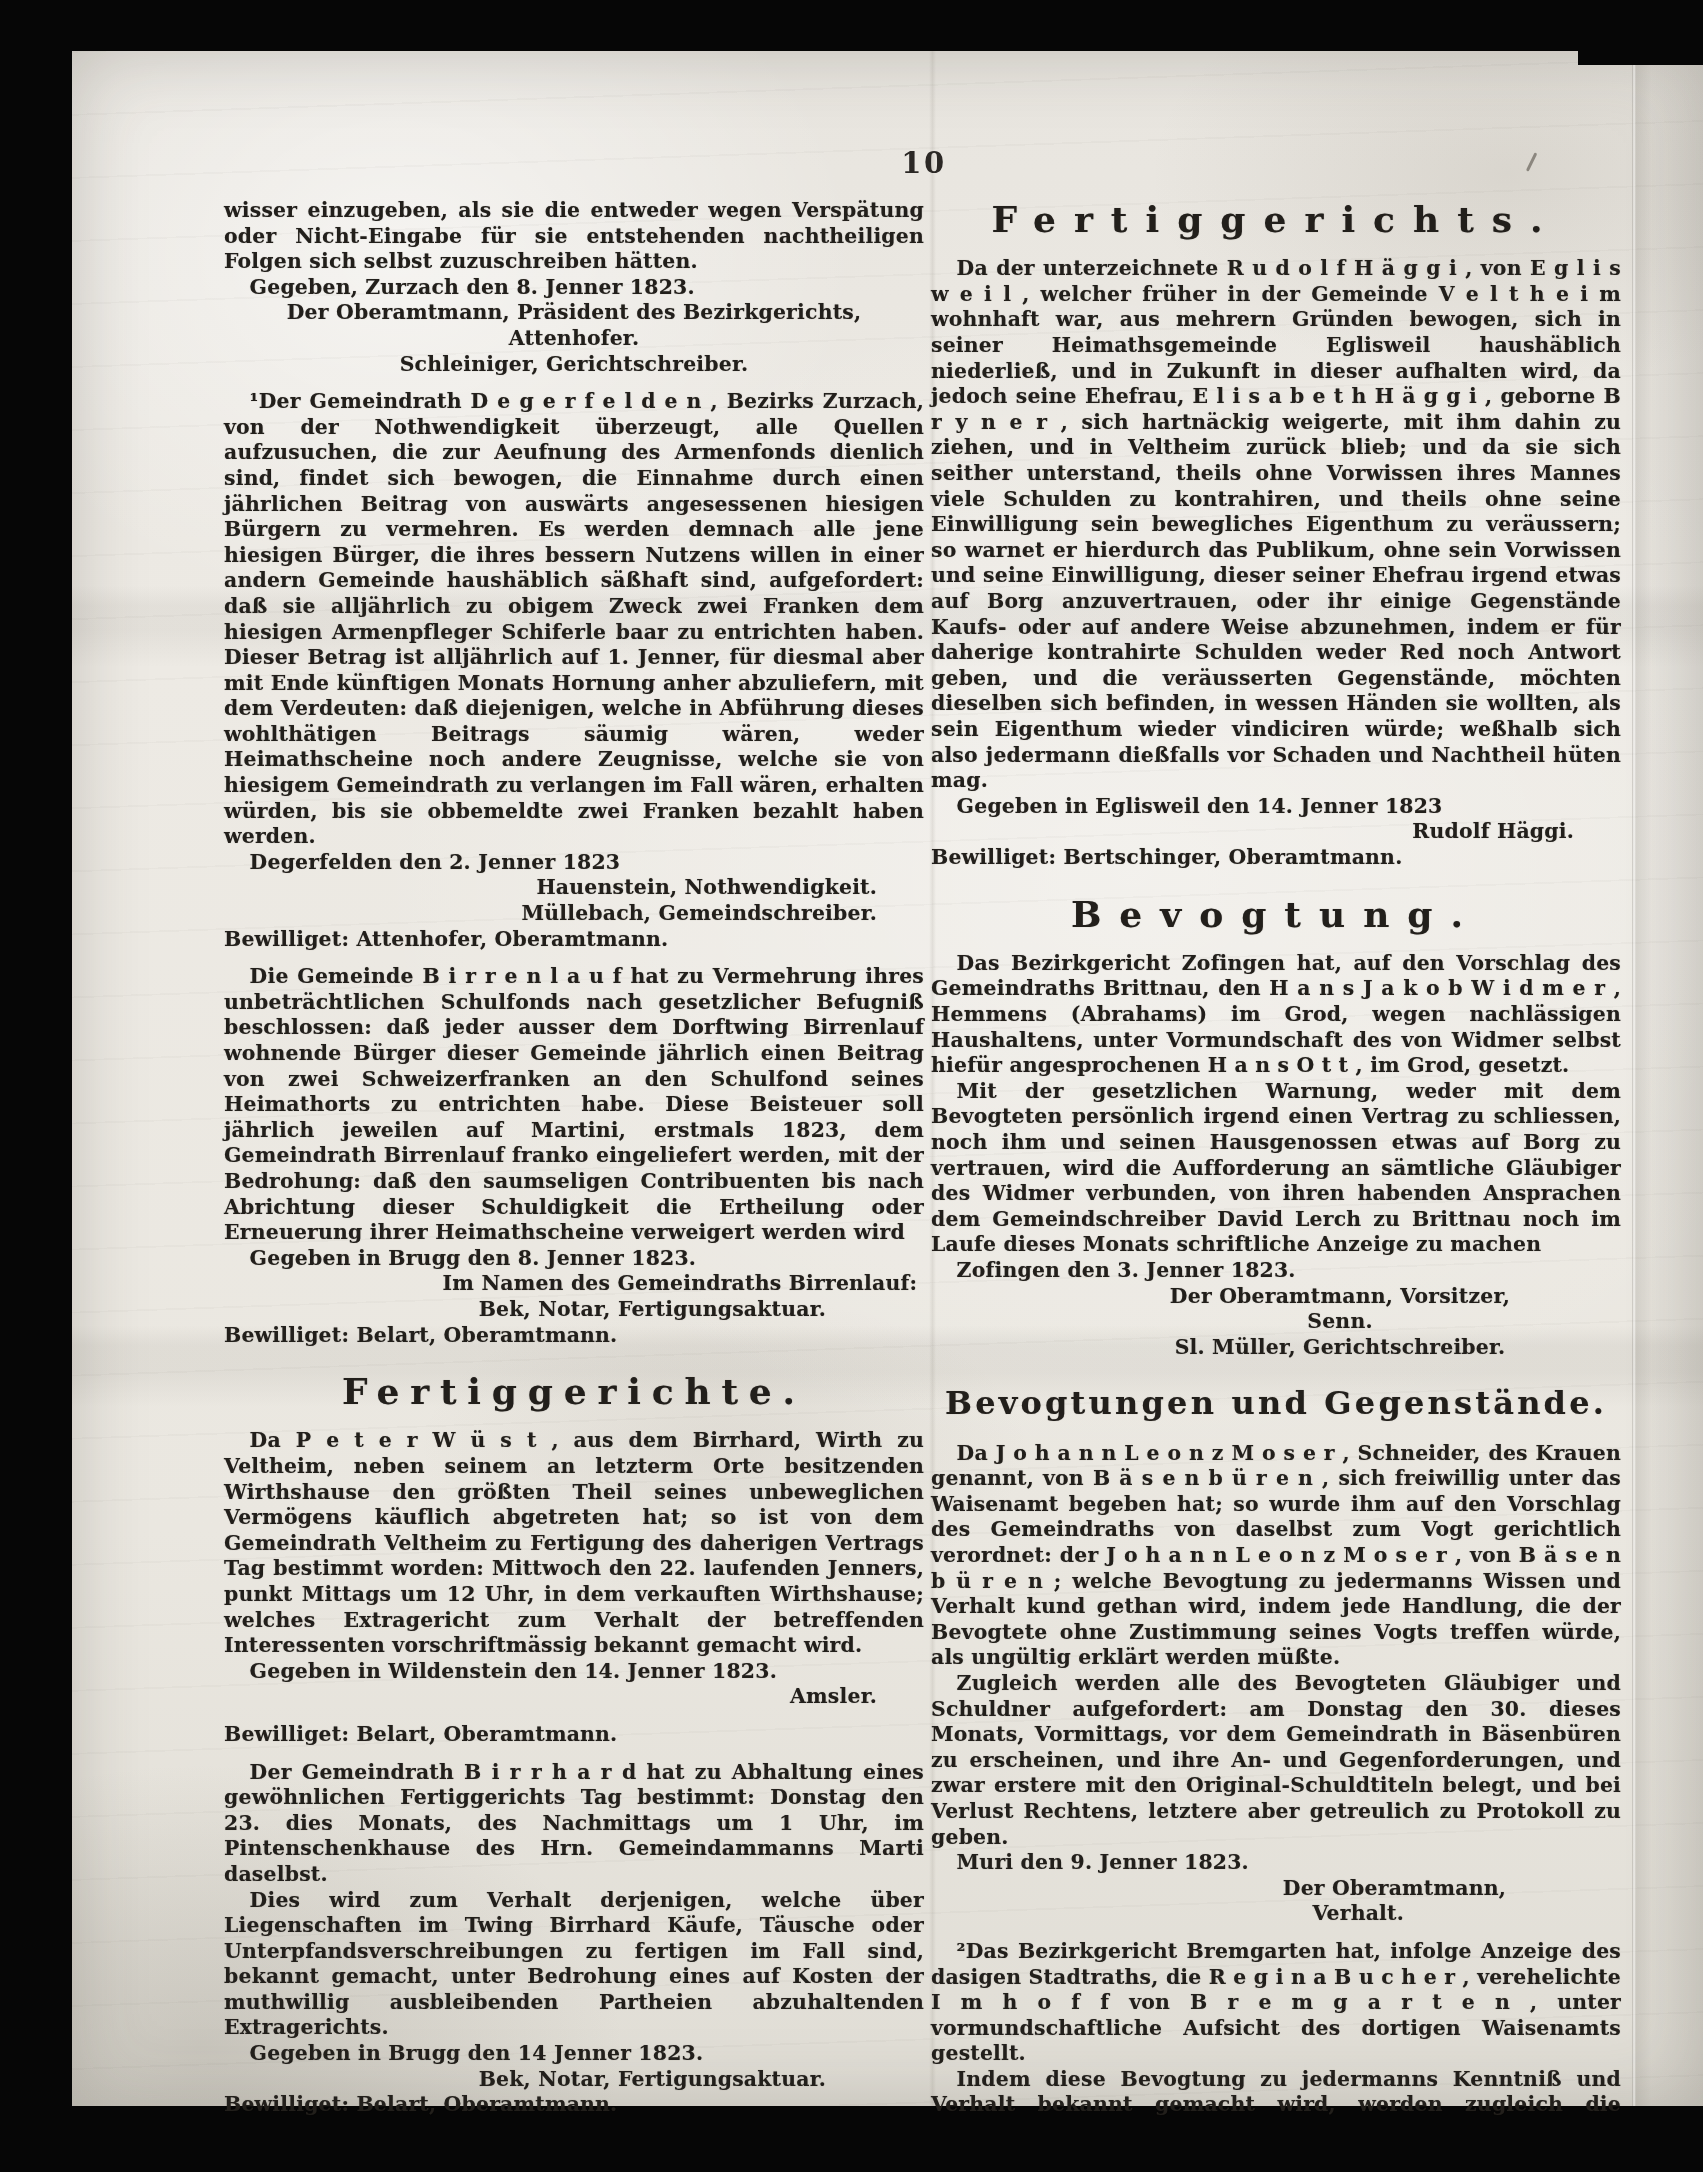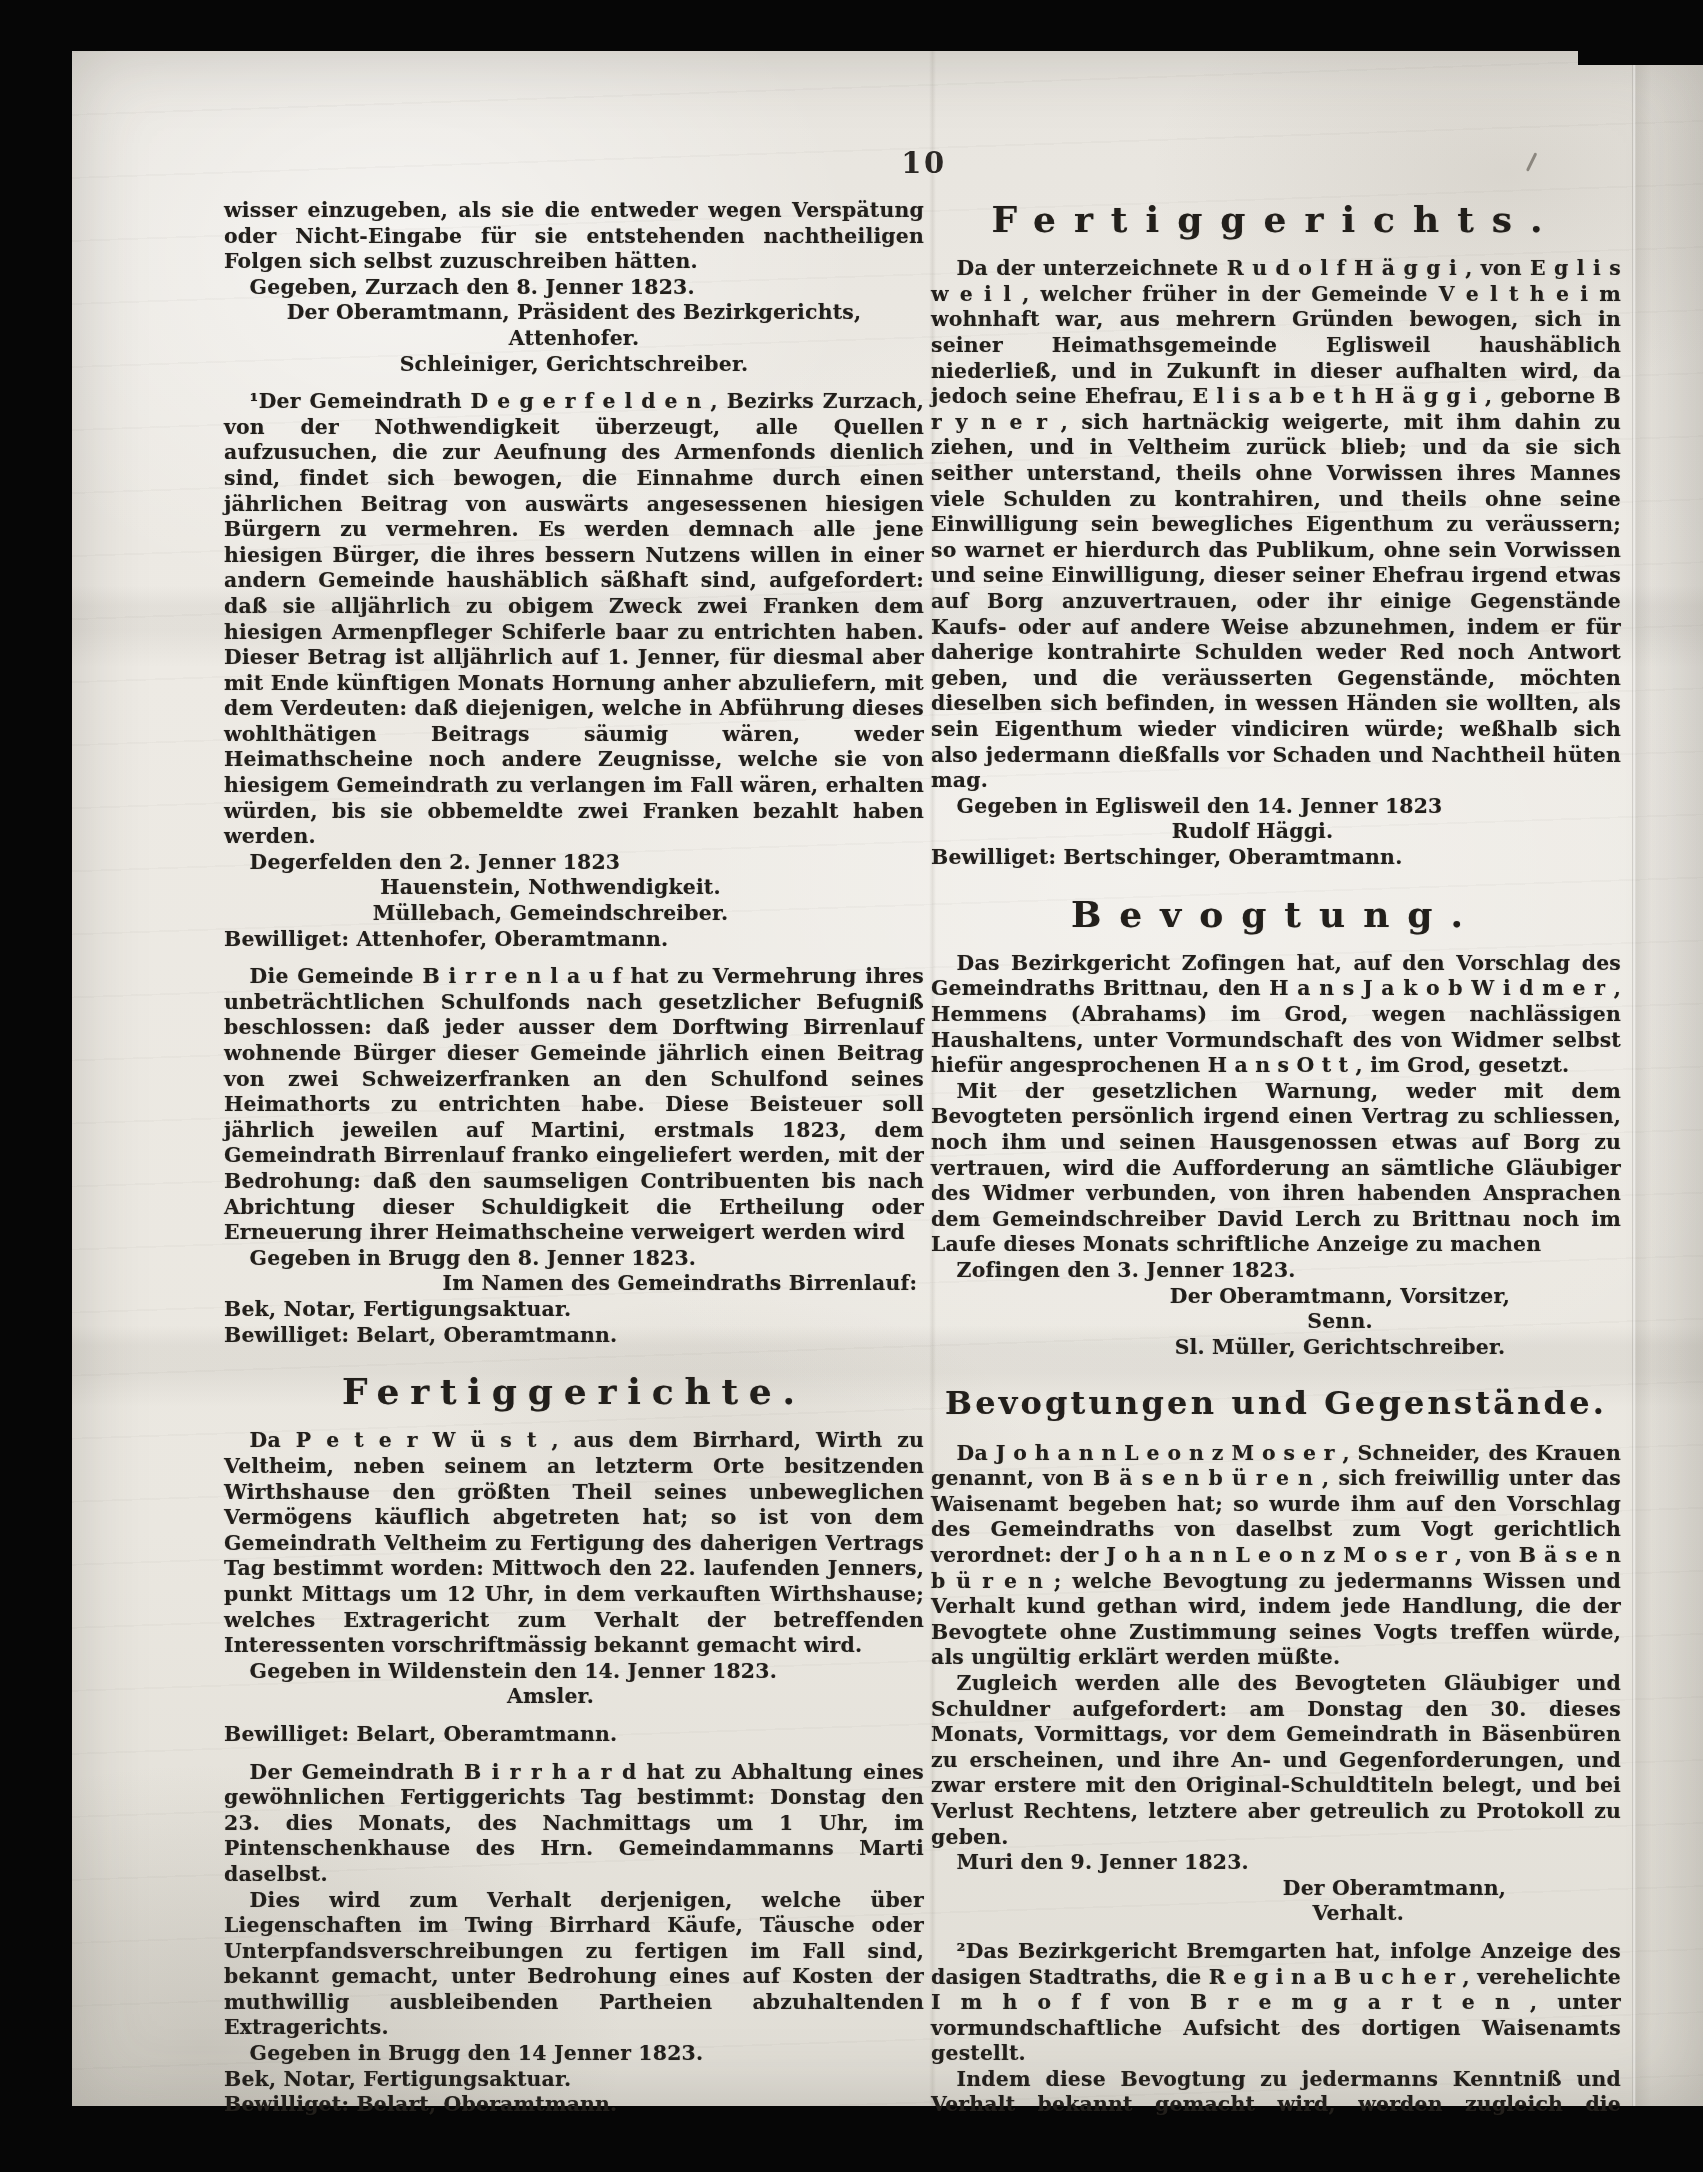--- a/index.html
+++ b/index.html
@@ -34,23 +34,23 @@
     opacity:.55;transform:rotate(26deg);border-radius:2.6px;}
   .col{position:absolute;top:147px;color:#221f1b;font-size:20.4px;line-height:25.6px;
     font-weight:bold;letter-spacing:0.2px;text-shadow:0 0 0.9px rgba(35,30,24,.4);}
   .col-left{left:152px;width:700px;}
   .col-right{left:859px;width:690px;}
   .b{margin:0;}
   .p{text-align:justify;text-indent:25.6px;}
   .p0{text-align:justify;text-indent:0;}
   .c{text-align:center;text-indent:0;}
   .csr{text-align:center;text-indent:0;padding-left:128px;}
-  .r{text-align:center;padding-right:47px;}
+  .r{text-align:right;padding-right:47px;}
   .r0{text-align:right;padding-right:6.8px;}
-  .r2{padding-right:98px;}
+  .r2{text-align:right;padding-right:98px;}
   .sigr1{text-align:right;padding-right:115px;}
   .sigr2{text-align:right;padding-right:217px;}
   .sigr3{text-align:right;padding-right:78px;}
   .sp{margin-top:12px;}
   .head{text-align:center;text-indent:0;font-size:36px;line-height:43px;font-weight:bold;
     margin:22px 0 15.3px;letter-spacing:.3em;}
   .head.wide{letter-spacing:.5em;}
   .head.tight{font-size:32px;letter-spacing:.1em;}
   .head.first{margin-top:0;}
 </style>

